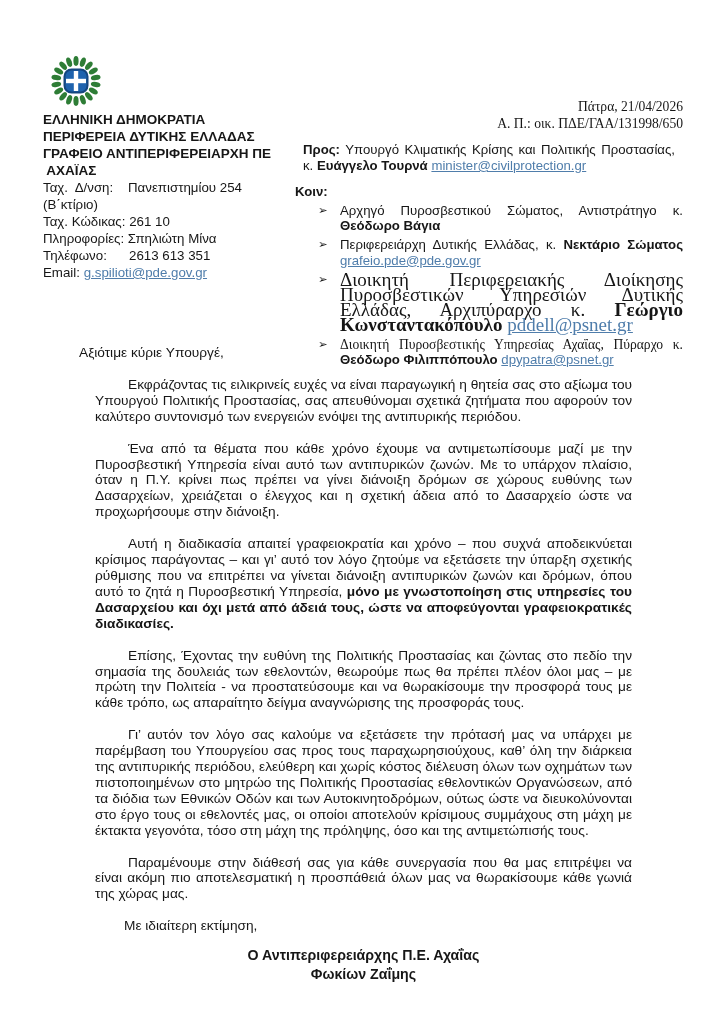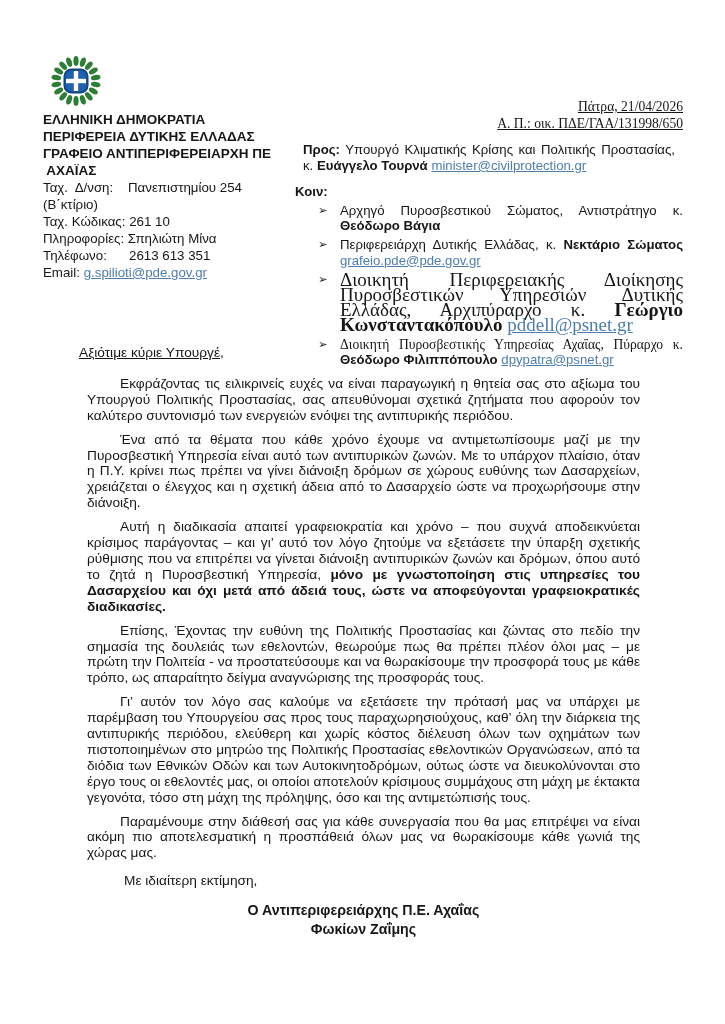--- a/index.html
+++ b/index.html
@@ -19,37 +19,37 @@
   
   .lh { position:absolute; left:43px; top:55px; width:268px; font-size:13.3px; line-height:17px; }
   .lh .emblem { display:block; margin:0 0 4px 2px; }
   .lh .line { white-space:pre; }
   .lh .line.bold { font-size:13.5px; }
 
   
   .rh { position:absolute; left:295px; top:98px; width:388px; font-size:13.2px; }
   .date-line, .ap-line {
     font-family:"Liberation Serif", serif;
-    font-size:13.6px; line-height:17px; text-align:right;text-decoration:underline;
+    font-size:13.6px; line-height:17px; text-align:right;
   }
   .to-block { margin:10px 8px 0; text-align:justify; line-height:16px; }
   .cc-label { margin-top:10px; font-weight:bold; line-height:16px; }
   .cc-list { margin:3px 0 0; padding:0; list-style:none; }
   .cc-list li { display:flex; margin-bottom:4px; padding-left:23px; }
   .cc-list .blt { flex:0 0 auto; width:22px; font-size:11.5px; line-height:15.2px; }
   .cc-list .txt { flex:1 1 auto; text-align:justify; line-height:15.2px; }
   .cc-list li.serif-item .txt { font-family:"Liberation Serif", serif; font-size:19px; }
   .cc-list li .run-serif { font-family:"Liberation Serif", serif; font-size:13.6px; }
   .cc-list li .name-sans { font-family:"Liberation Sans", sans-serif; font-size:13.2px; font-weight:bold; }
 
   
   .body { position:absolute; left:79px; top:345px; width:569px;
           font-size:13.7px; line-height:15.9px; text-align:justify; }
-  .sal { margin:0 0 15px; text-align:left;text-decoration:underline; }
-  .para { margin:8px; text-indent:33px; }
+  .sal { margin:0 0 15px; text-align:left; }
+  .para { margin:16px; text-indent:33px; }
   .closing { margin:12px; text-indent:33px; text-align:left; }
   .sig { margin-top:6px; text-align:center; font-weight:bold;
          font-size:14.2px; line-height:18.5px; }
 </style>
 </head>
 <body>
 
 <div class="page">
 
   <div class="lh">

